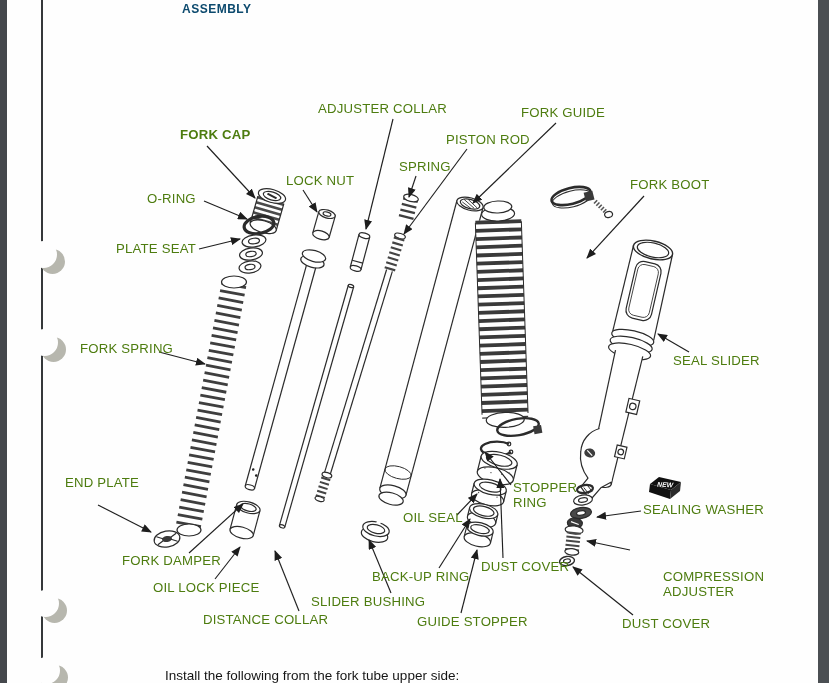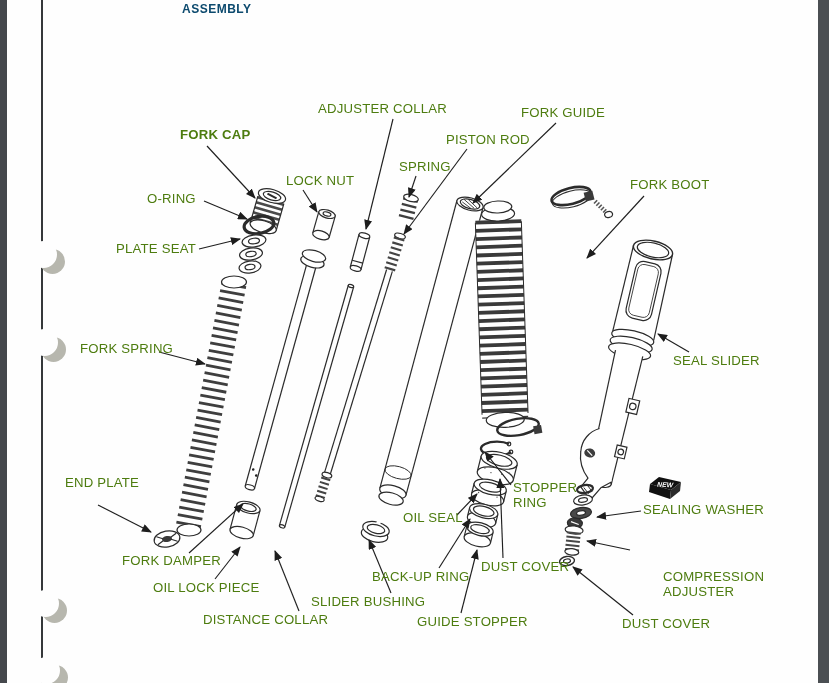--- a/index.html
+++ b/index.html
@@ -346,13 +346,14 @@
   <div class="lbl" style="left:122px;top:554px;">FORK DAMPER</div>
   <div class="lbl wrap" style="left:663px;top:541px;width:112px;margin-top:29px;">COMPRESSION ADJUSTER</div>
   <div class="lbl" style="left:153px;top:581px;">OIL LOCK PIECE</div>
   <div class="lbl" style="left:372px;top:570px;">BACK-UP RING</div>
   <div class="lbl" style="left:481px;top:560px;">DUST COVER</div>
   <div class="lbl" style="left:311px;top:595px;">SLIDER BUSHING</div>
   <div class="lbl" style="left:622px;top:617px;">DUST COVER</div>
   <div class="lbl" style="left:203px;top:613px;">DISTANCE COLLAR</div>
   <div class="lbl" style="left:417px;top:615px;">GUIDE STOPPER</div>
 
+  <div class="footer-line">Install the following from the fork tube upper side:</div>
 </div>
 
 </body></html>

